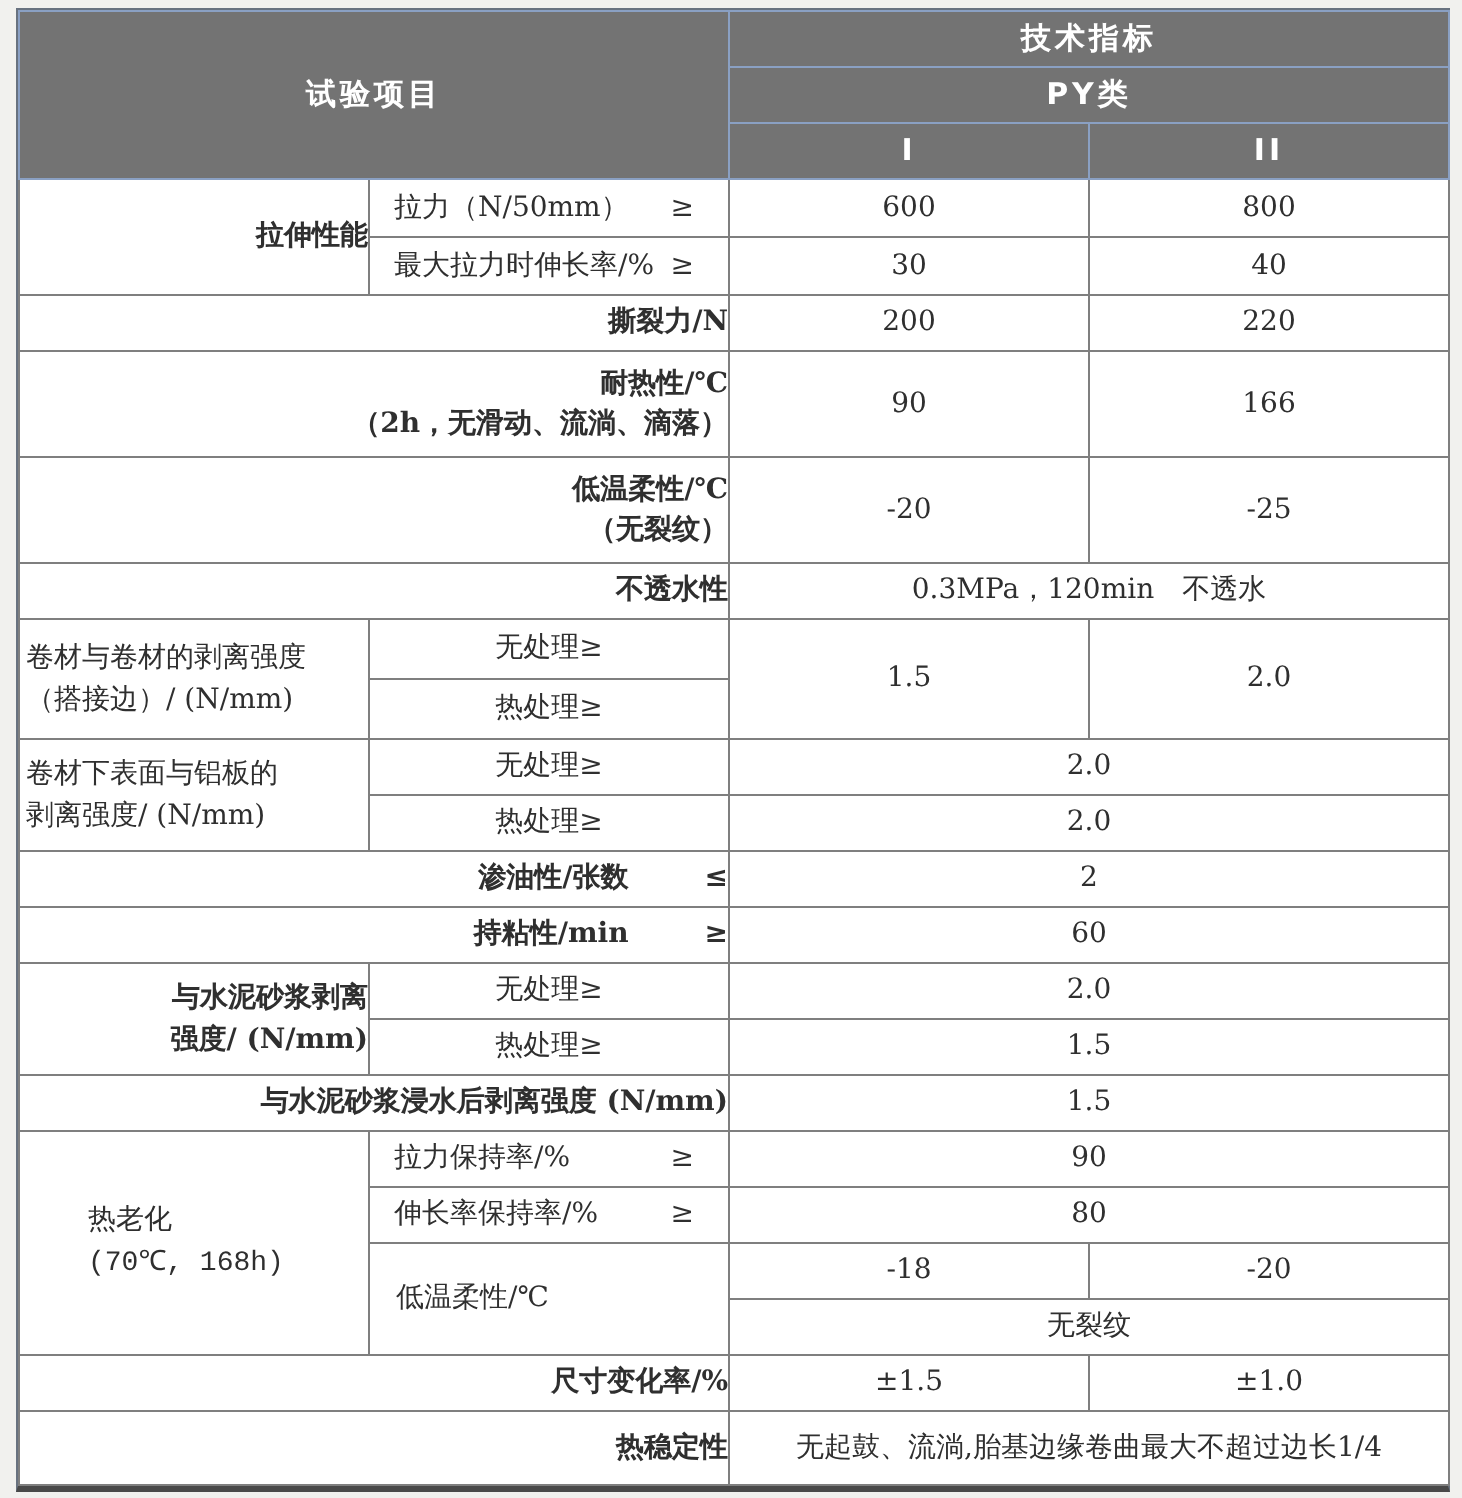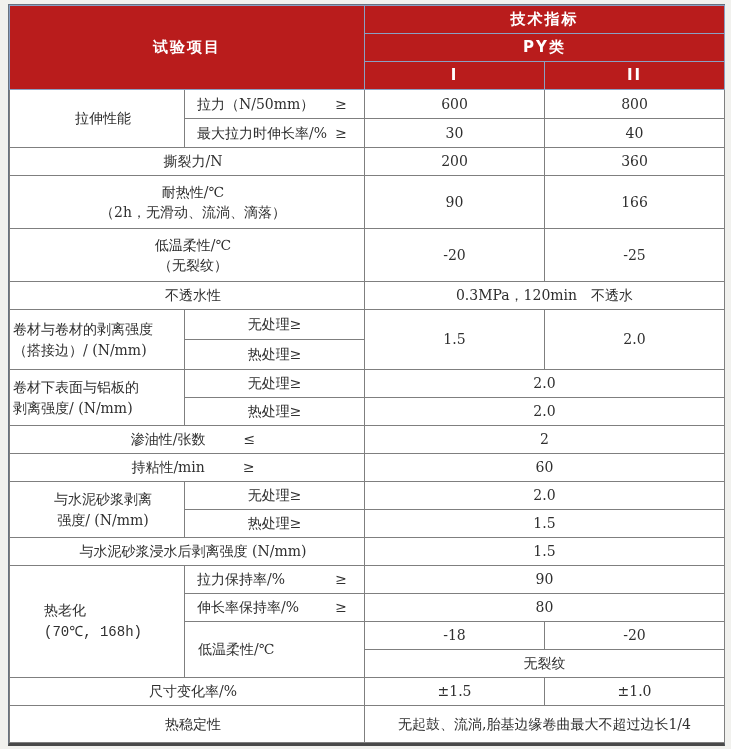--- a/index.html
+++ b/index.html
@@ -14,27 +14,27 @@
   table{
     border-collapse:collapse;table-layout:fixed;width:715px;
     font-size:14px;color:#2f2f2f;
   }
   td{
     border:1px solid #7f7f7f;vertical-align:middle;text-align:center;
     padding:0;overflow:hidden;line-height:1.45;
   }
   
   .hcell{
-    background:#b91c1c;color:#ffffff;
+    background:#737373;color:#ffffff;
     font-family:"DejaVu Sans","Liberation Sans",sans-serif;
     font-weight:bold;font-size:15px;letter-spacing:2px;
     border:1px solid #8aa0c3;
   }
   
-  .lbl{text-align:center;padding-left:12px;}
+  .lbl{text-align:right;padding-left:12px;font-weight:bold;}
   .lbl-tight{text-align:left;padding-left:3px;}
   .lbl-aging{text-align:left;padding-left:34px;font-family:Liberation Mono, monospace;}
   .sub-left{text-align:left;padding-left:13px;}
   .between{display:flex;justify-content:space-between;align-items:center;padding:0 17px 0 12px;}
   .opgap{margin-left:38px;}
   .line{display:block;}
 </style>
 </head>
 <body>
 
@@ -78,21 +78,21 @@
         <span>≥</span>
       </div>
     </td>
     <td>30</td>
     <td>40</td>
   </tr>
 
   <tr style="height:28px">
     <td class="lbl" colspan="2">撕裂力/N</td>
     <td>200</td>
-    <td>360</td>
+    <td>220</td>
   </tr>
 
   <tr style="height:53px">
     <td class="lbl" colspan="2">
       <span class="line">耐热性/℃</span>
       <span class="line">（2h，无滑动、流淌、滴落）</span>
     </td>
     <td>90</td>
     <td>166</td>
   </tr>

